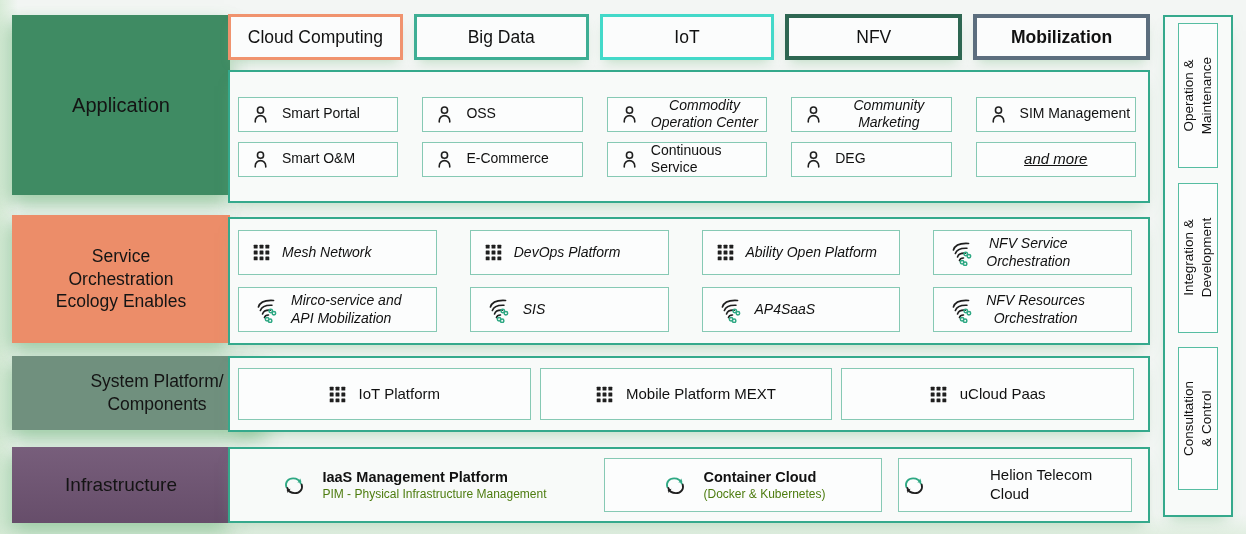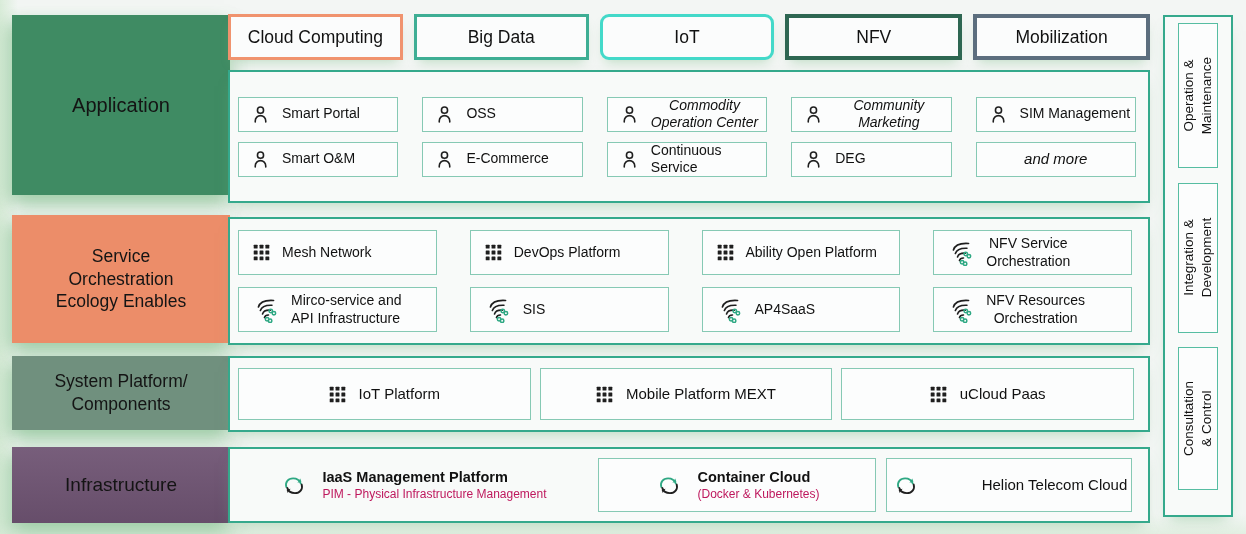--- a/index.html
+++ b/index.html
@@ -12,58 +12,58 @@
       #f3f6f4;
   }
   
   .block{
     position:absolute;left:12px;width:218px;display:flex;align-items:center;justify-content:center;
     text-align:center;color:#141414;white-space:pre-line;line-height:1.3;
     box-shadow:-6px 8px 16px rgba(126,189,137,.55),6px 10px 16px rgba(126,189,137,.35);
   }
   #blk-0{top:15px;height:180px;font-size:20px;}
   #blk-1{top:215px;height:128px;font-size:17.5px;}
-  #blk-2{top:356px;height:74px;font-size:17.5px;}
+  #blk-2{top:356px;height:74px;font-size:17.5px;padding-left:36px;}
   #blk-3{top:447px;height:76px;font-size:19px;background-image:linear-gradient(180deg,rgba(255,255,255,.06),rgba(0,0,0,.08));}
   
   .cat-row{position:absolute;left:228px;top:14px;width:922px;height:46px;display:flex;gap:11px;}
   .cat{
     flex:1;background:#fbfcfc;border:3px solid #999;box-sizing:border-box;
     display:flex;align-items:center;justify-content:center;font-size:17.5px;
     box-shadow:0 7px 12px -5px rgba(126,189,137,.45);
   }
   .cat:nth-child(4),.cat:nth-child(5){border-width:4px;text-align:right;}
   
   .container{
     position:absolute;left:228px;width:922px;box-sizing:border-box;
     border:2px solid #35A98C;background:#f8faf9;
     box-shadow:0 9px 14px -7px rgba(126,189,137,.5);
   }
   #c-app{top:70px;height:133px;display:grid;grid-template-columns:repeat(5,1fr);grid-auto-rows:35px;gap:10px 24px;align-content:center;padding:0 12px 0 8px;}
-  #c-svc{top:217px;height:128px;display:grid;grid-template-columns:repeat(4,1fr);grid-auto-rows:45px;gap:12px 33px;align-content:center;padding:0 16px 0 8px;}
+  #c-svc{top:217px;height:128px;display:grid;grid-template-columns:repeat(4,1fr);grid-auto-rows:45px;gap:12px 33px;align-content:center;padding:0 16px 0 8px;font-style:italic;}
   #c-sys{top:356px;height:76px;display:grid;grid-template-columns:repeat(3,1fr);grid-auto-rows:52px;gap:9px;align-content:center;padding:0 14px 0 8px;}
-  #c-infra{top:447px;height:76px;display:grid;grid-template-columns:350px 278px 1fr;grid-auto-rows:54px;gap:10px;align-content:center;padding:0 16px 0 8px;}
+  #c-infra{top:447px;height:76px;display:grid;grid-template-columns:350px 278px 1fr;grid-auto-rows:54px;gap:16px;align-content:center;padding:0 16px 0 8px;}
   
   .item{
     background:#fcfdfd;border:1px solid #86C9B4;box-sizing:border-box;
     display:flex;align-items:center;font-size:14px;line-height:1.25;
   }
   .item .lbl{white-space:pre-line;}
   .app-item{padding-left:11px;gap:11px;}
   .app-item .lbl.ctr{flex:1;text-align:center;padding-right:8px;font-style:italic;}
   .svc-item{padding-left:14px;gap:12px;}
   .svc-item .lbl.ctr{text-align:center;}
   .sys-item{justify-content:center;gap:13px;font-size:15px;}
   .infra-item{justify-content:center;gap:13px;}
   .infra-plain{border:none;background:transparent;}
   .more-item{justify-content:center;font-size:15px;font-style:italic;font-weight:500;}
-  .more-item .lbl{}
+  .more-item .lbl{text-decoration:underline;}
   .t-title{font-size:14.5px;font-weight:bold;}
   .t-title.plainw{font-weight:normal;font-size:15px;margin-left:48px;}
-  .t-sub{font-size:12px;color:#be185d;margin-top:1px;}
+  .t-sub{font-size:12px;color:#4d7c0f;margin-top:1px;}
   
   .sidebar{
     position:absolute;left:1163px;top:15px;width:70px;height:502px;box-sizing:border-box;
     border:2px solid #35A98C;background:#f8faf9;display:flex;flex-direction:column;align-items:center;
     padding-top:6px;box-shadow:0 9px 14px -7px rgba(126,189,137,.5);
   }
   .vbox{width:40px;box-sizing:border-box;border:1px solid #56BDA2;background:#fcfdfd;display:flex;align-items:center;justify-content:center;}
   #vb-0{height:145px;}
   #vb-1{height:150px;margin-top:15px;}
   #vb-2{height:143px;margin-top:14px;}
@@ -124,27 +124,27 @@
 Components</div>
   <div class="block" id="blk-3" style="background-color: rgb(111, 84, 115);">Infrastructure</div>
 
   <div class="cat-row">
     <div class="cat" style="border-color: rgb(240, 147, 110);">
         <span>Cloud Computing</span>
       </div>
     <div class="cat" style="border-color: rgb(62, 174, 148);">
         <span>Big Data</span>
       </div>
-    <div class="cat" style="border-color: rgb(67, 217, 201); border-radius: 9px;">
+    <div class="cat" style="border-color: rgb(67, 217, 201);">
         <span>IoT</span>
       </div>
     <div class="cat" style="border-color: rgb(46, 103, 82);">
         <span>NFV</span>
       </div>
-    <div class="cat" style="border-color: rgb(92, 110, 126);">
+    <div class="cat" style="border-color: rgb(92, 110, 126); font-weight: bold;">
         <span>Mobilization</span>
       </div>
   </div>
 
   <div class="container" id="c-app" style="border-color: rgb(53, 169, 140);">
     <div class="item app-item">
         <svg class="ic" width="21" height="21" viewBox="0 0 24 24">
           <use href="#i-person"></use>
         </svg>
         <span class="lbl">Smart Portal</span>
@@ -228,21 +228,21 @@
           <use href="#i-wave"></use>
         </svg>
         <span class="lbl ctr">NFV Service
 Orchestration</span>
       </div>
     <div class="item svc-item">
         <svg class="ic" width="26" height="26" viewBox="0 0 24 24">
           <use href="#i-wave"></use>
         </svg>
         <span class="lbl">Mirco-service and
-API Infrastructure</span>
+API Mobilization</span>
       </div>
     <div class="item svc-item">
         <svg class="ic" width="26" height="26" viewBox="0 0 24 24">
           <use href="#i-wave"></use>
         </svg>
         <span class="lbl">SIS</span>
       </div>
     <div class="item svc-item">
         <svg class="ic" width="26" height="26" viewBox="0 0 24 24">
           <use href="#i-wave"></use>

